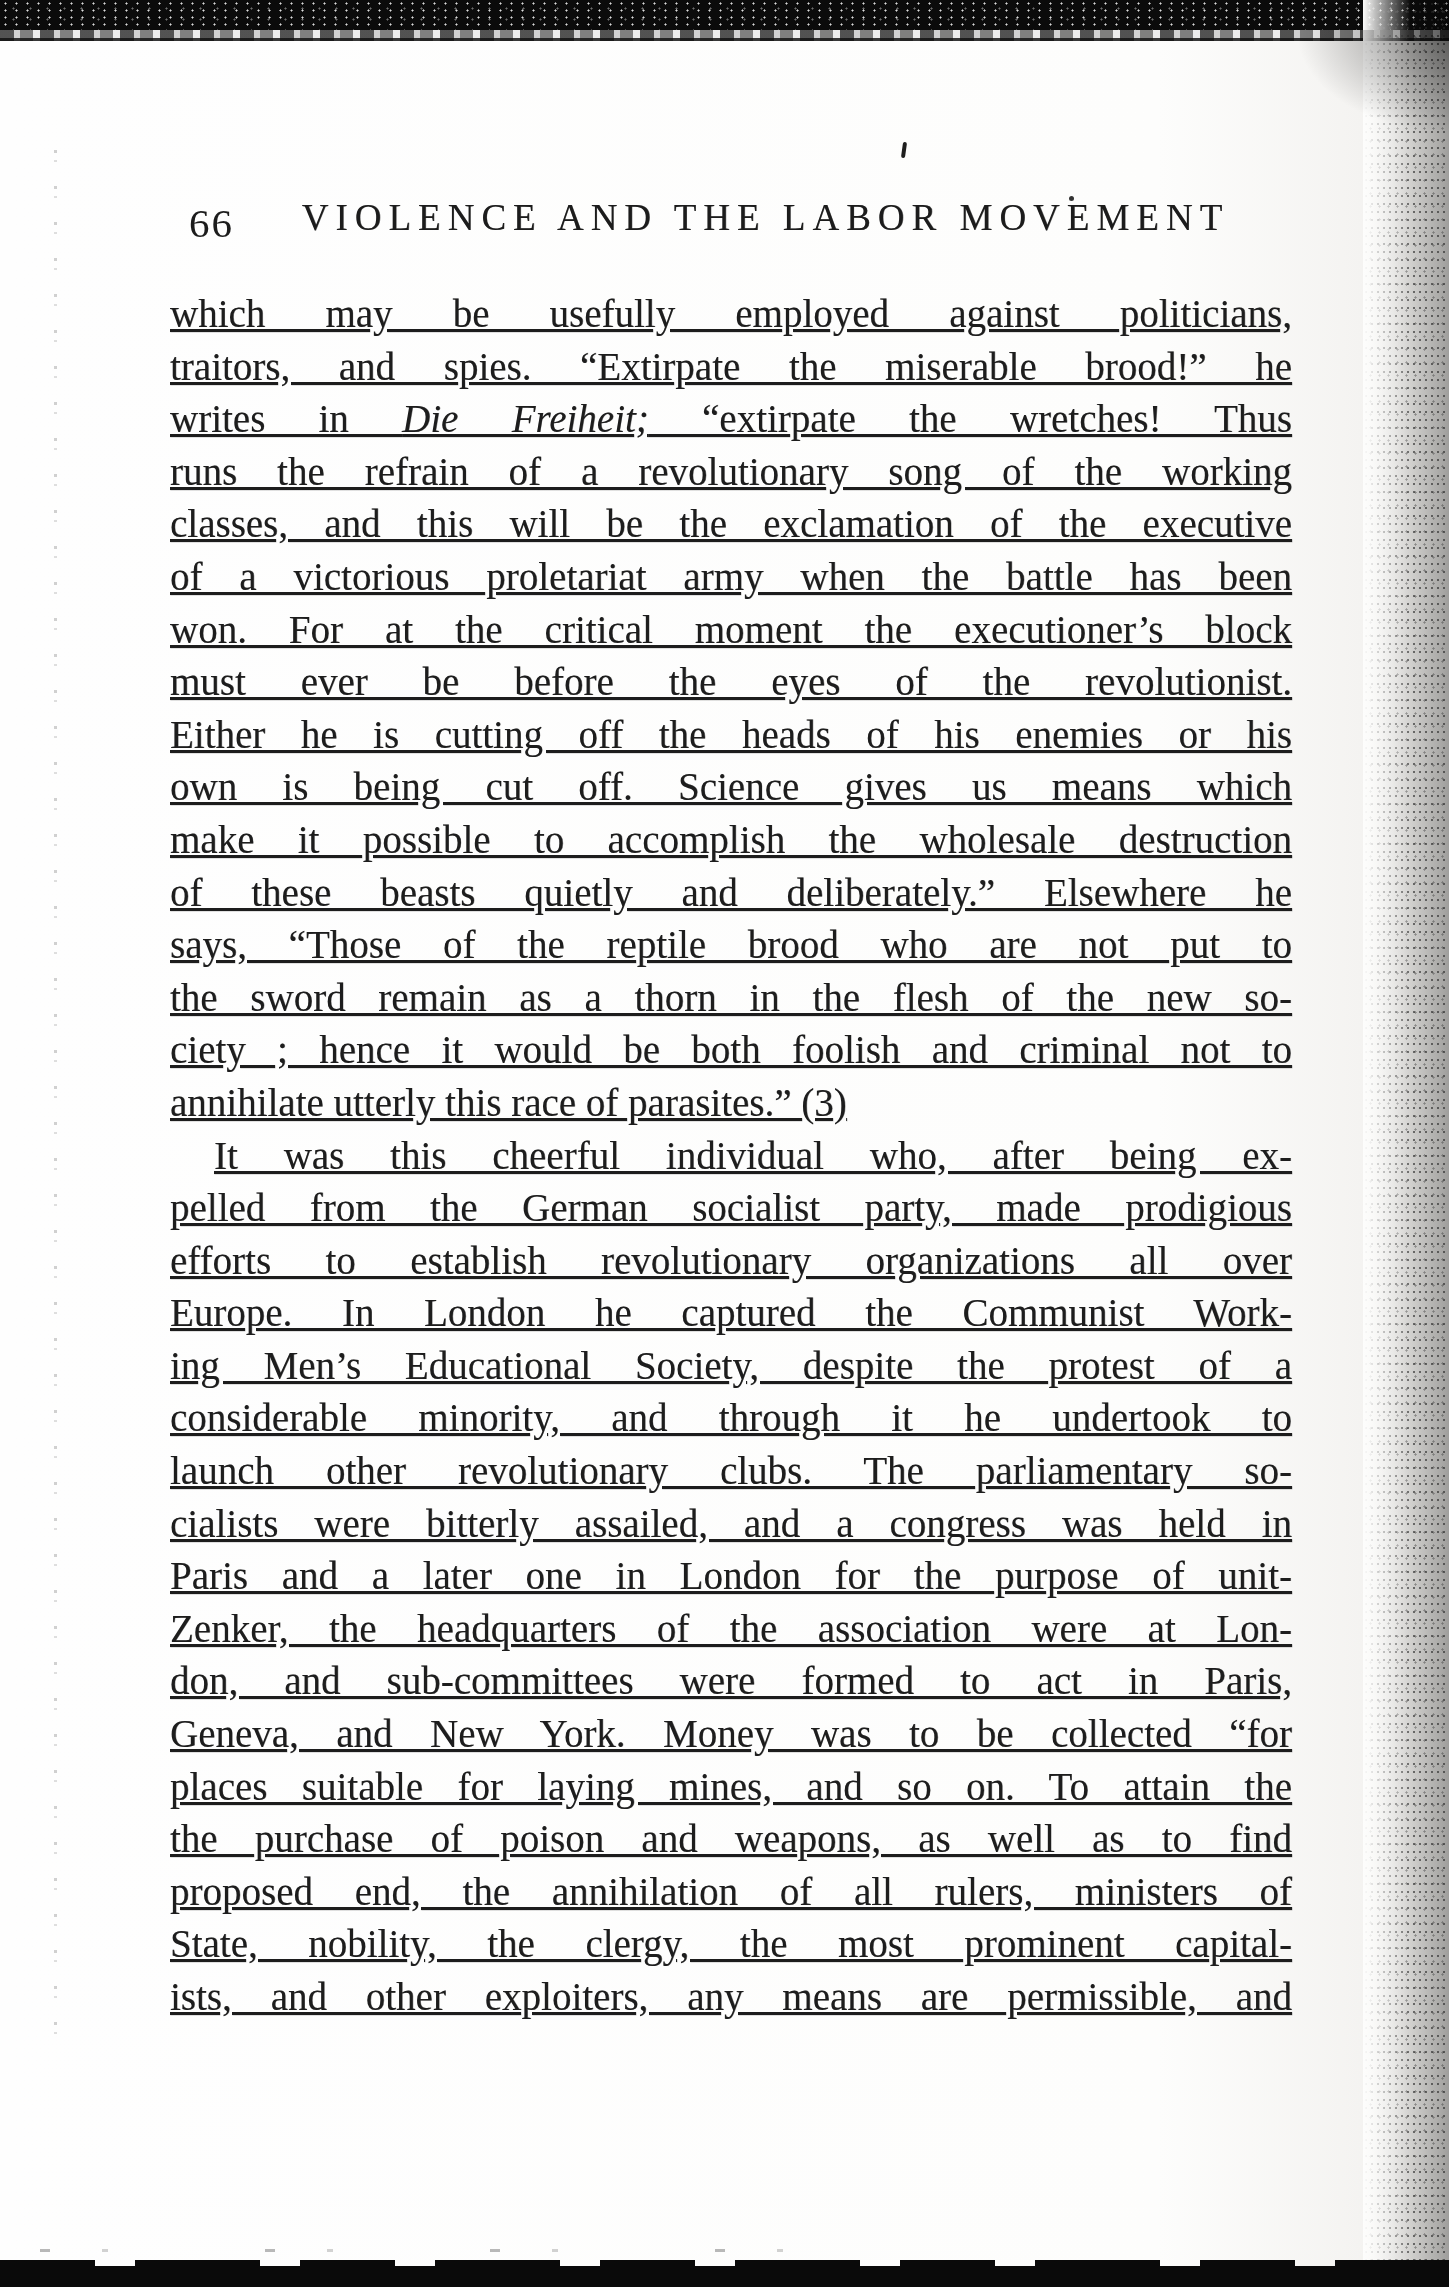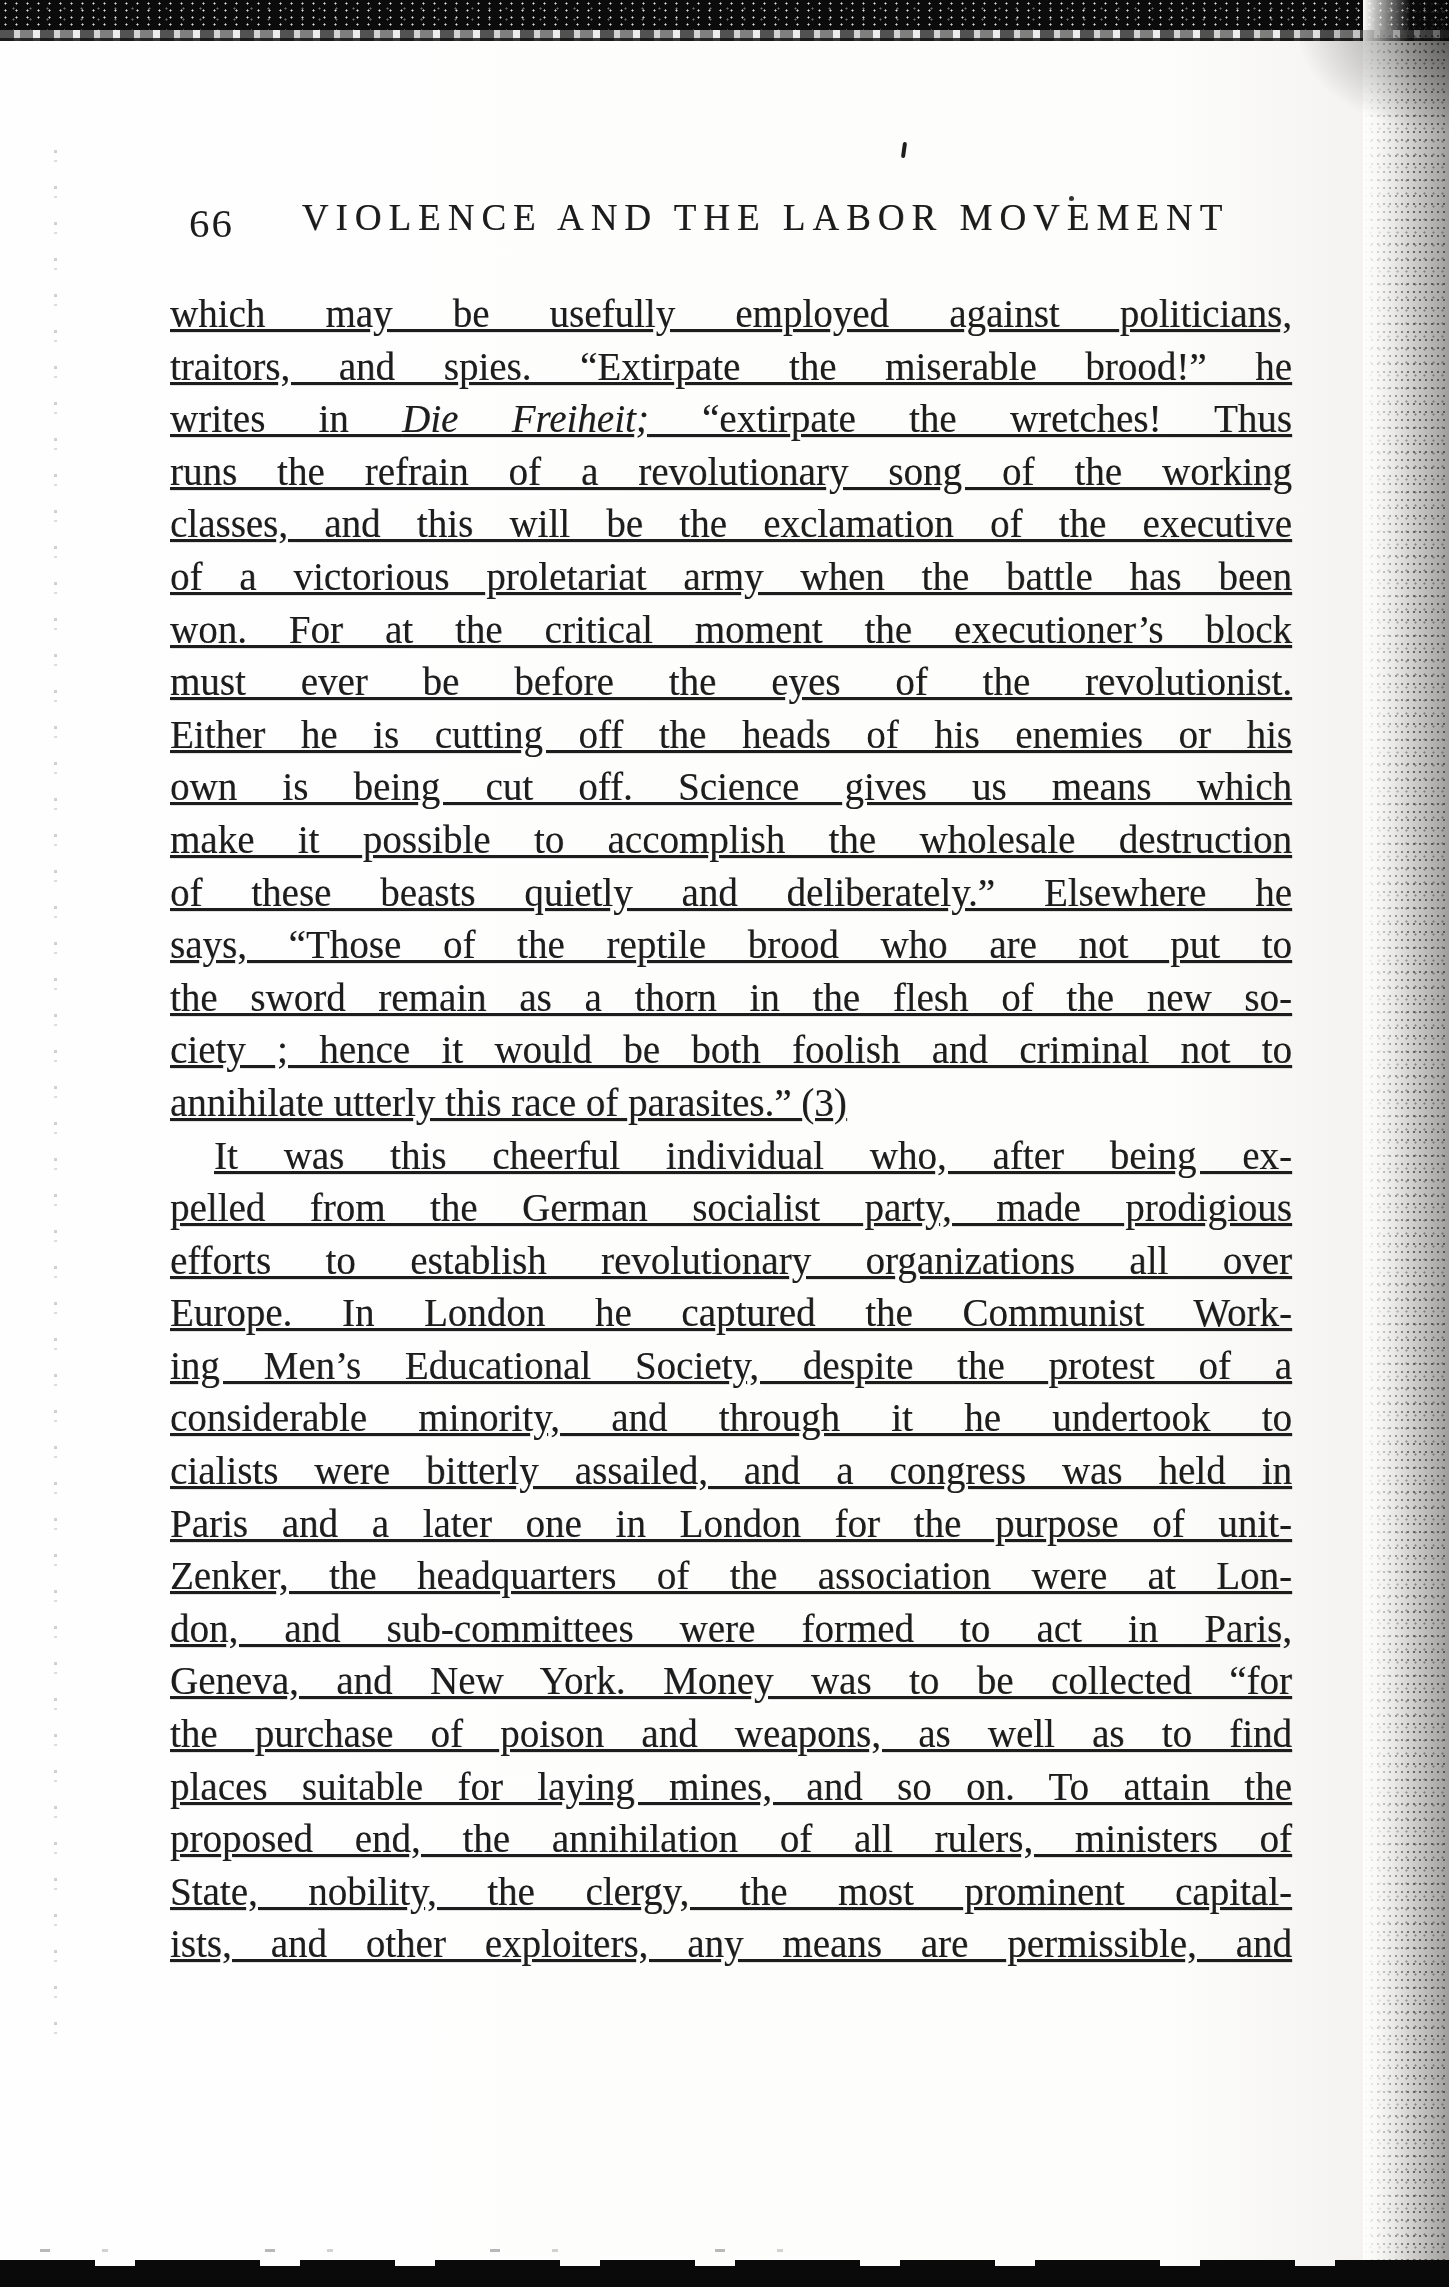--- a/index.html
+++ b/index.html
@@ -133,25 +133,26 @@
         <div class="line"><span>ciety ; hence it would be both foolish and criminal not to</span></div>
         <div class="line no-just"><span>annihilate utterly this race of parasites.” (3)</span></div>
       </div>
       <div class="para indent">
         <div class="line"><span>It was this cheerful individual who, after being ex-</span></div>
         <div class="line"><span>pelled from the German socialist party, made prodigious</span></div>
         <div class="line"><span>efforts to establish revolutionary organizations all over</span></div>
         <div class="line"><span>Europe.  In London he captured the Communist Work-</span></div>
         <div class="line"><span>ing Men’s Educational Society, despite the protest of a</span></div>
         <div class="line"><span>considerable minority, and through it he undertook to</span></div>
+        <div class="line"><span>launch other revolutionary clubs.  The parliamentary so-</span></div>
         <div class="line"><span>cialists were bitterly assailed, and a congress was held in</span></div>
         <div class="line"><span>Paris and a later one in London for the purpose of unit-</span></div>
         <div class="line"><span>Zenker, the headquarters of the association were at Lon-</span></div>
         <div class="line"><span>don, and sub-committees were formed to act in Paris,</span></div>
         <div class="line"><span>Geneva, and New York.  Money was to be collected “for</span></div>
+        <div class="line"><span>places suitable for laying mines, and so on.  To attain the</span></div>
         <div class="line"><span>the purchase of poison and weapons, as well as to find</span></div>
-        <div class="line"><span>places suitable for laying mines, and so on.  To attain the</span></div>
         <div class="line"><span>proposed end, the annihilation of all rulers, ministers of</span></div>
         <div class="line"><span>State, nobility, the clergy, the most prominent capital-</span></div>
         <div class="line"><span>ists, and other exploiters, any means are permissible, and</span></div>
       </div>
     </main>
 </div>
 
 </body></html>

